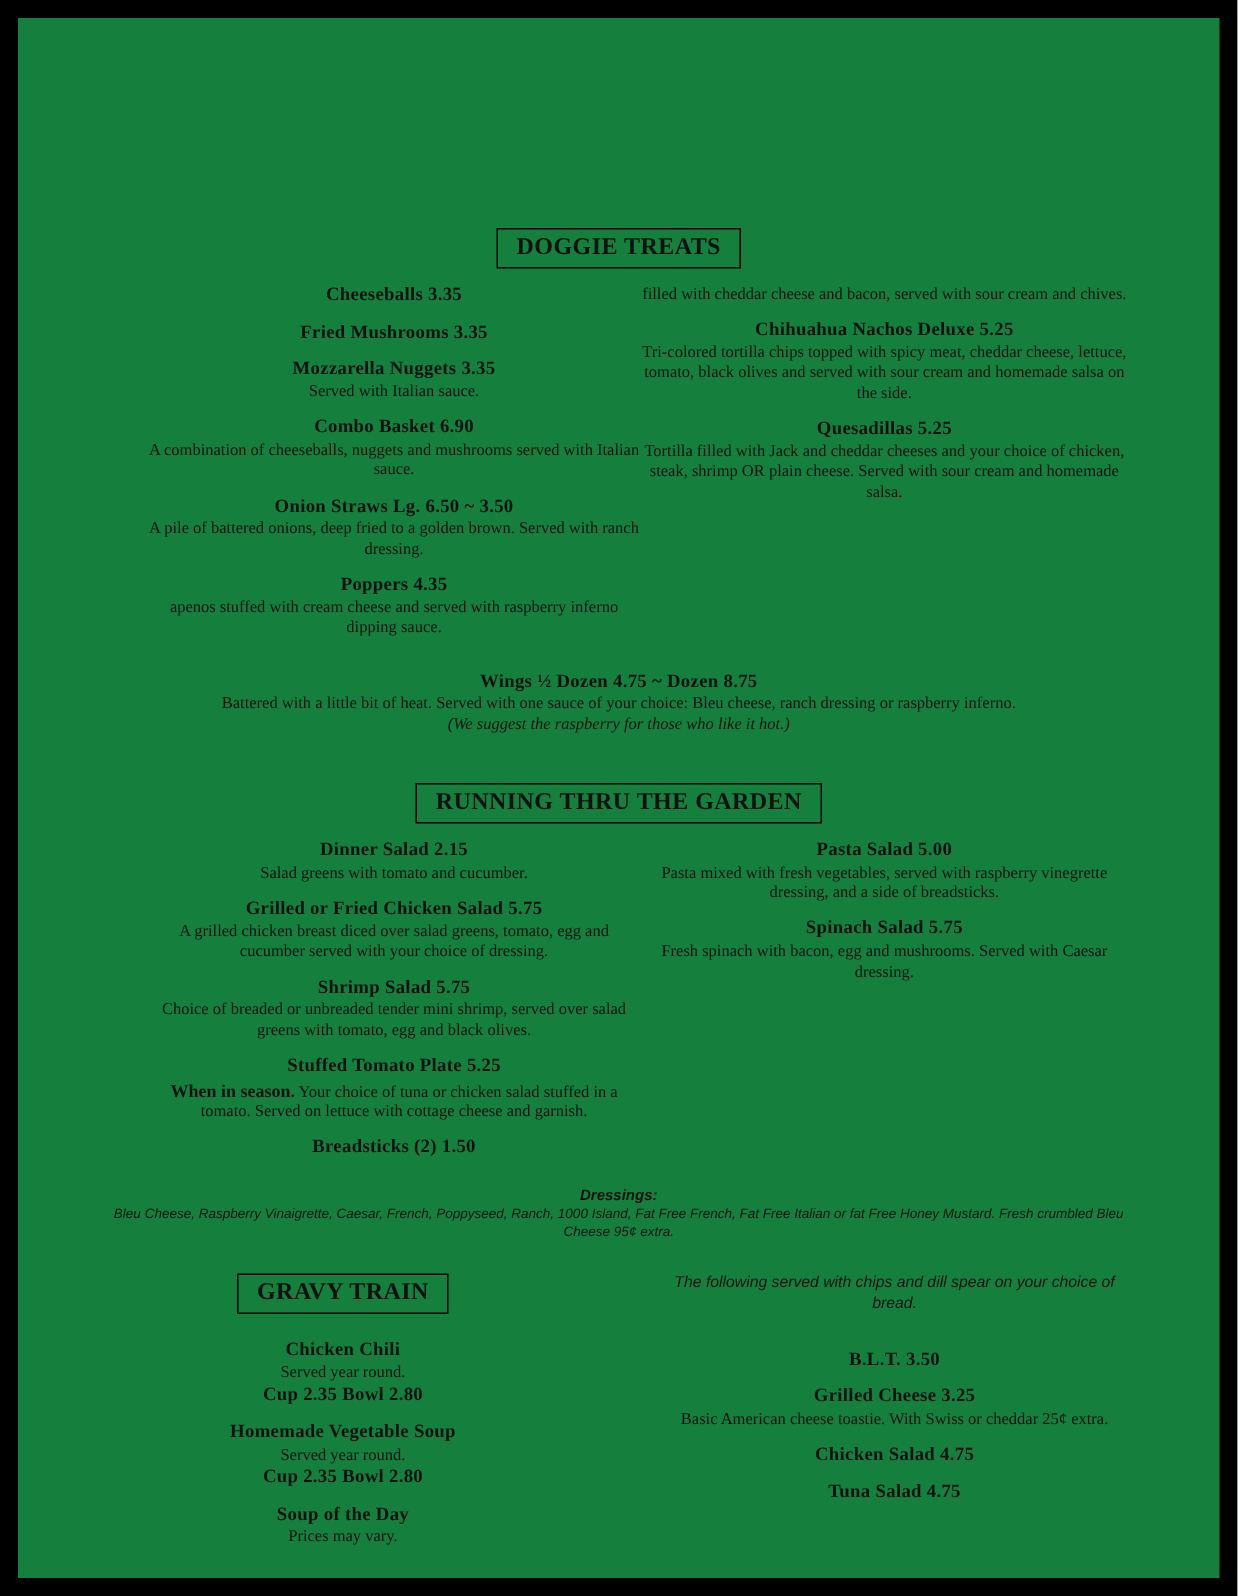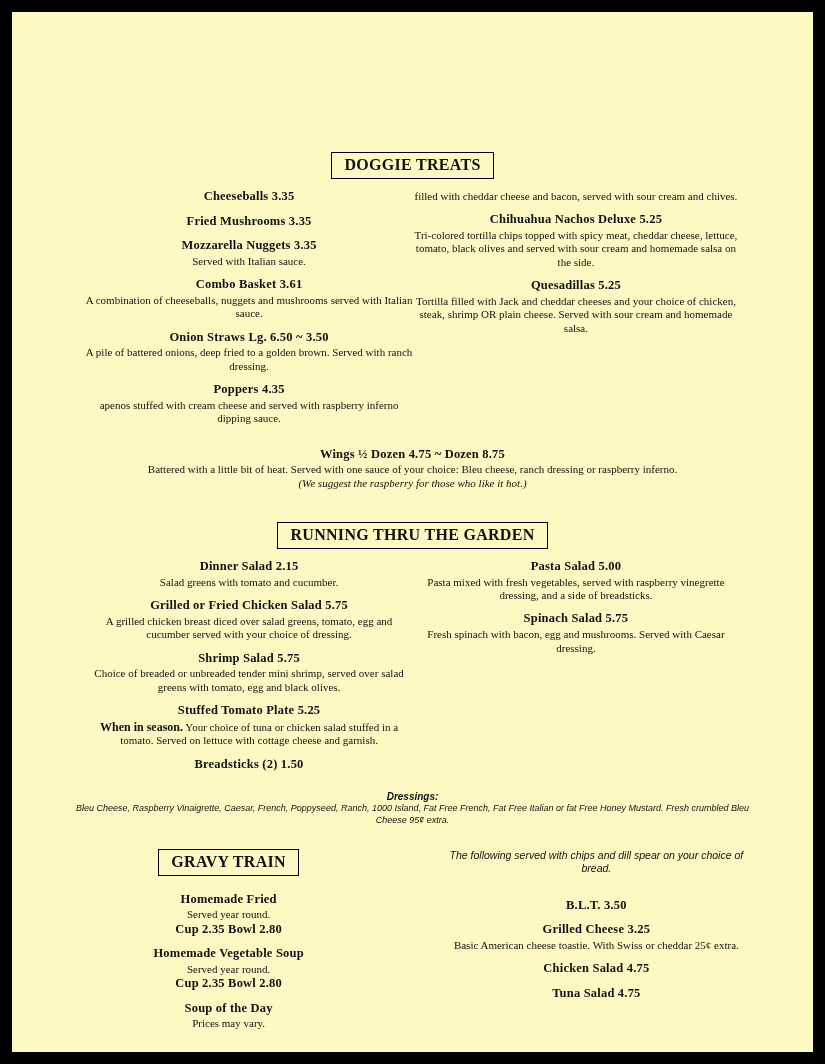--- a/index.html
+++ b/index.html
@@ -18,42 +18,42 @@
     width: 825px;
     height: 1064px;
     box-sizing: border-box;
     padding: 12px;
     background: #000000;
   }
   .sheet {
     position: relative;
     width: 100%;
     height: 100%;
-    background: #fef9c3;
+    background: #15803d;
     box-sizing: border-box;
     padding: 28px 60px;
   }
 
   .section-title-wrap {
     text-align: center;
     margin: 0 0 10px 0;
   }
   .section-title {
     display: inline-block;
     border: 1px solid #000;
     padding: 3px 12px 4px 12px;
     font-weight: bold;
     font-size: 16px;
     letter-spacing: 0.3px;
     font-family: "Liberation Serif", serif;
   }
 
   .cols {
     display: flex;
-    justify-content: center;
+    justify-content: flex-end;
     align-items: flex-start;
   }
   .col {
     width: 48%;
     text-align: center;
   }
 
   .item {
     margin-bottom: 9px;
   }
@@ -143,21 +143,21 @@
           <div class="item-name">Cheeseballs    3.35</div>
         </div>
         <div class="item">
           <div class="item-name">Fried Mushrooms    3.35</div>
         </div>
         <div class="item">
           <div class="item-name">Mozzarella Nuggets    3.35</div>
           <div class="item-desc">Served with Italian sauce.</div>
         </div>
         <div class="item">
-          <div class="item-name">Combo Basket    3.61</div>
+          <div class="item-name">Combo Basket    6.90</div>
           <div class="item-desc">A combination of cheeseballs, nuggets and mushrooms served with Italian sauce.</div>
         </div>
         <div class="item">
           <div class="item-name">Onion Straws Lg.    6.50 ~ 3.50</div>
           <div class="item-desc">A pile of battered onions, deep fried to a golden brown. Served with ranch dressing.</div>
         </div>
         <div class="item">
           <div class="item-name">Poppers   4.35</div>
           <div class="item-desc">apenos stuffed with cream cheese and served with raspberry inferno dipping sauce.</div>
         </div>
@@ -237,21 +237,21 @@
       <div class="dressings-body">Bleu Cheese, Raspberry Vinaigrette, Caesar, French, Poppyseed, Ranch, 1000 Island, Fat Free French, Fat Free Italian or fat Free Honey Mustard.  Fresh crumbled Bleu Cheese 95¢ extra.</div>
     </div>
 
     <div class="bottom-cols">
 
       <div class="bottom-col">
         <div class="section-title-wrap">
           <span class="section-title">GRAVY TRAIN</span>
         </div>
         <div class="item">
-          <div class="item-name">Homemade Fried</div>
+          <div class="item-name">Chicken Chili</div>
           <div class="item-desc">Served year round.</div>
           <div class="item-name">Cup   2.35   Bowl   2.80</div>
         </div>
         <div class="item">
           <div class="item-name">Homemade Vegetable Soup</div>
           <div class="item-desc">Served year round.</div>
           <div class="item-name">Cup   2.35   Bowl   2.80</div>
         </div>
         <div class="item">
           <div class="item-name">Soup of the Day</div>

